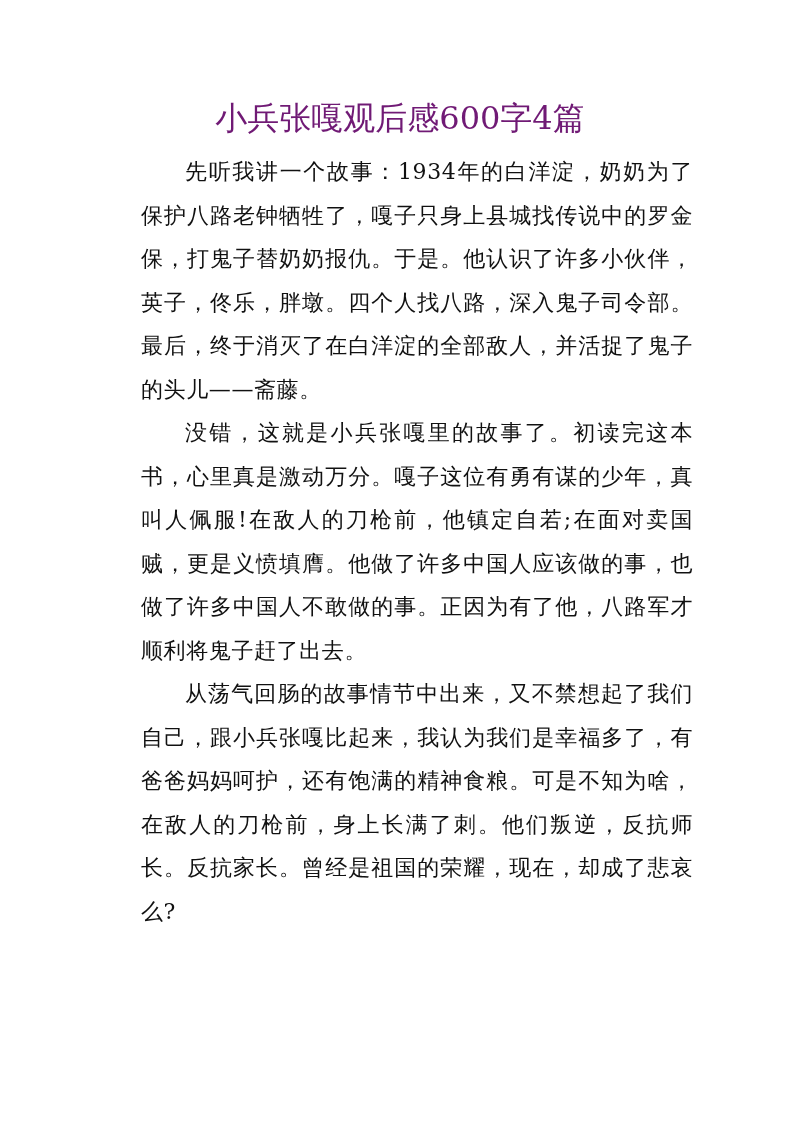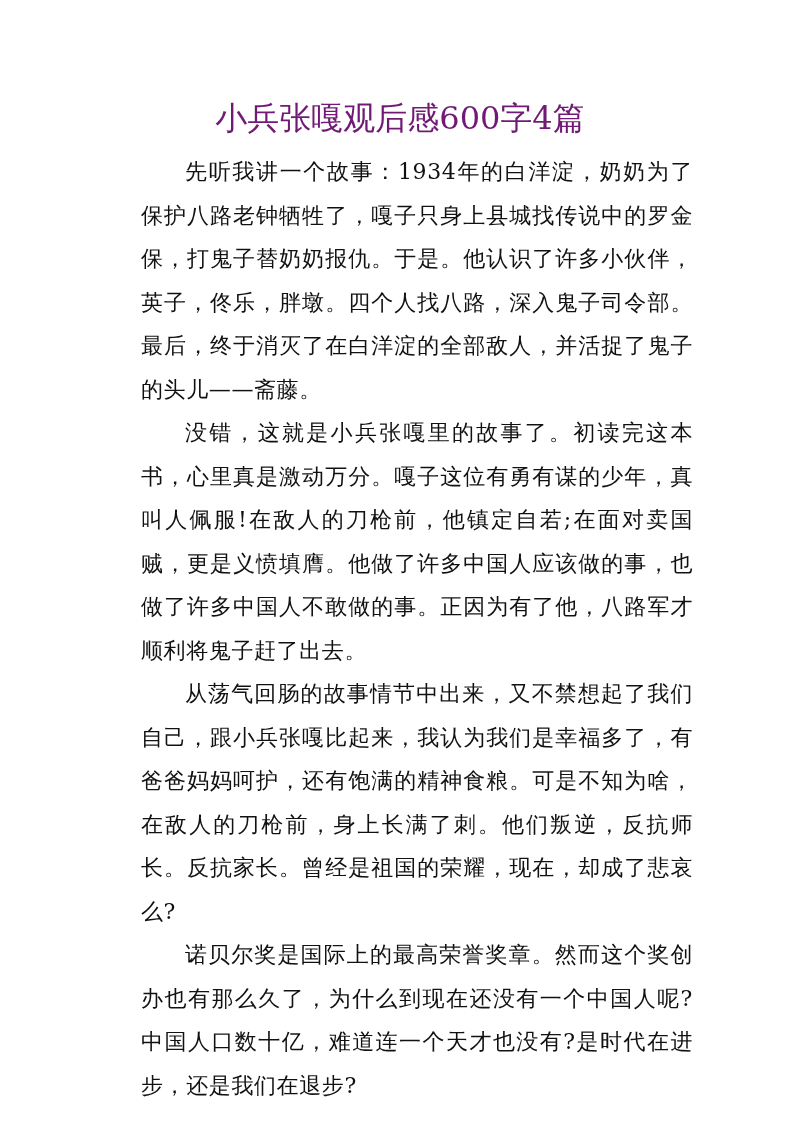--- a/index.html
+++ b/index.html
@@ -14,15 +14,14 @@
 </style>
 </head>
 <body>
 
 <div class="page">
   <h1 class="title" style="margin:0;font-weight:normal;">小兵张嘎观后感600字4篇</h1>
   <div class="body">
     <p class="para">先听我讲一个故事：1934年的白洋淀，奶奶为了保护八路老钟牺牲了，嘎子只身上县城找传说中的罗金保，打鬼子替奶奶报仇。于是。他认识了许多小伙伴，英子，佟乐，胖墩。四个人找八路，深入鬼子司令部。最后，终于消灭了在白洋淀的全部敌人，并活捉了鬼子的头儿——斋藤。</p>
     <p class="para">没错，这就是小兵张嘎里的故事了。初读完这本书，心里真是激动万分。嘎子这位有勇有谋的少年，真叫人佩服!在敌人的刀枪前，他镇定自若;在面对卖国贼，更是义愤填膺。他做了许多中国人应该做的事，也做了许多中国人不敢做的事。正因为有了他，八路军才顺利将鬼子赶了出去。</p>
     <p class="para">从荡气回肠的故事情节中出来，又不禁想起了我们自己，跟小兵张嘎比起来，我认为我们是幸福多了，有爸爸妈妈呵护，还有饱满的精神食粮。可是不知为啥，在敌人的刀枪前，身上长满了刺。他们叛逆，反抗师长。反抗家长。曾经是祖国的荣耀，现在，却成了悲哀么?</p>
-    <p class="para">诺贝尔奖是国际上的最高荣誉奖章。然而这个奖创办也有那么久了，为什么到现在还没有一个中国人呢?中国人口数十亿，难道连一个天才也没有?是时代在进步，还是我们在退步?</p>
   </div>
 </div>
 
 </body></html>

